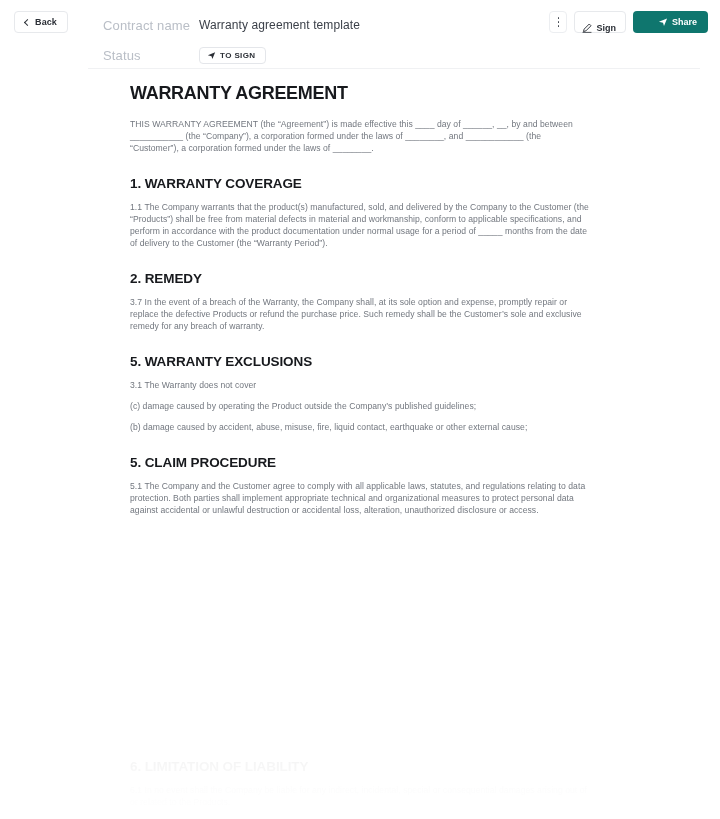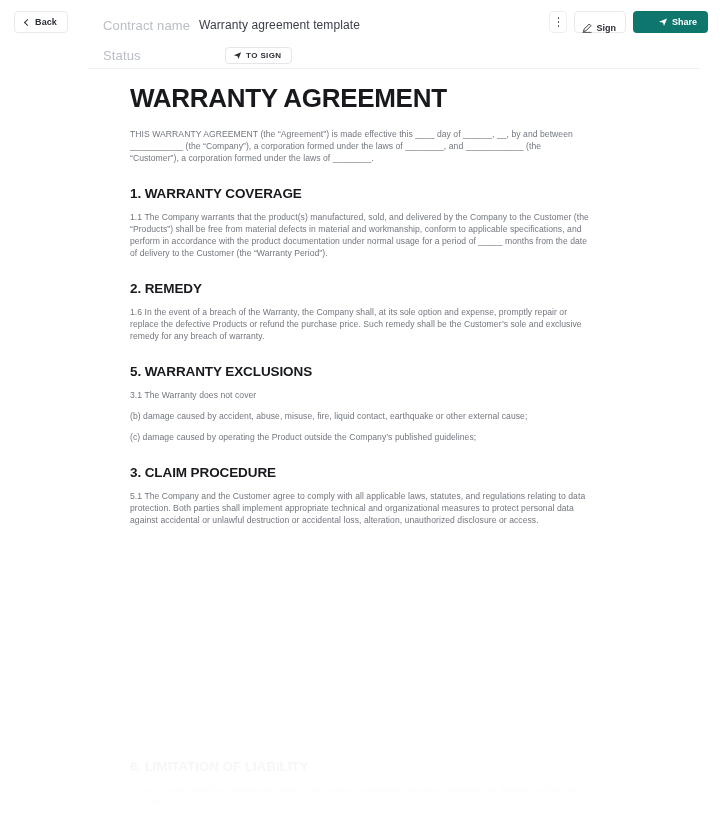--- a/index.html
+++ b/index.html
@@ -83,21 +83,20 @@
 
   .status-badge {
     display: inline-flex;
     align-items: center;
     gap: 4px;
     border: 1px solid #e4e6ea;
     border-radius: 4px;
     padding: 3px 9px 3px 7px;
     background: #ffffff;
     cursor: pointer;
-    margin-left: 26px;
   }
   .status-badge .badge-text {
     font-size: 8px;
     font-weight: bold;
     color: #2b2f36;
     letter-spacing: .4px;
   }
 
   .actions {
     position: absolute;
@@ -182,21 +181,21 @@
 
   .doc {
     position: relative;
     width: 460px;
     margin: 0 0 0 130px;
     padding-top: 14px;
     color: #6f747c;
   }
 
   .doc-title {
-    font-size: 26px;
+    font-size: 18px;
     font-weight: bold;
     color: #17191d;
     letter-spacing: -.3px;
     margin-bottom: 14px;
   }
 
   .sec-title {
     font-size: 13.5px;
     font-weight: bold;
     color: #17191d;
@@ -299,28 +298,28 @@
     <div class="doc">
 
       <div class="doc-title">WARRANTY AGREEMENT</div>
 
       <p class="body">THIS WARRANTY AGREEMENT (the “Agreement”) is made effective this ____ day of ______, __, by and between ___________ (the “Company”), a corporation formed under the laws of ________, and ____________ (the “Customer”), a corporation formed under the laws of ________.</p>
 
       <div class="sec-title">1. WARRANTY COVERAGE</div>
       <p class="body">1.1 The Company warrants that the product(s) manufactured, sold, and delivered by the Company to the Customer (the “Products”) shall be free from material defects in material and workmanship, conform to applicable specifications, and perform in accordance with the product documentation under normal usage for a period of _____ months from the date of delivery to the Customer (the “Warranty Period”).</p>
 
       <div class="sec-title">2. REMEDY</div>
-      <p class="body">1.6 In the event of a breach of the Warranty, the Company shall, at its sole option and expense, promptly repair or replace the defective Products or refund the purchase price. Such remedy shall be the Customer’s sole and exclusive remedy for any breach of warranty.</p>
+      <p class="body">3.7 In the event of a breach of the Warranty, the Company shall, at its sole option and expense, promptly repair or replace the defective Products or refund the purchase price. Such remedy shall be the Customer’s sole and exclusive remedy for any breach of warranty.</p>
 
       <div class="sec-title">5. WARRANTY EXCLUSIONS</div>
       <p class="body">3.1 The Warranty does not cover</p>
+      <p class="body">(c) damage caused by operating the Product outside the Company’s published guidelines;</p>
       <p class="body">(b) damage caused by accident, abuse, misuse, fire, liquid contact, earthquake or other external cause;</p>
-      <p class="body">(c) damage caused by operating the Product outside the Company’s published guidelines;</p>
-
-      <div class="sec-title">3. CLAIM PROCEDURE</div>
+
+      <div class="sec-title">5. CLAIM PROCEDURE</div>
 
       <p class="body">5.1 The Company and the Customer agree to comply with all applicable laws, statutes, and regulations relating to data protection. Both parties shall implement appropriate technical and organizational measures to protect personal data against accidental or unlawful destruction or accidental loss, alteration, unauthorized disclosure or access.</p>
 
     </div>
 
     <div class="fade-wrap">
       <div class="fade-content">
         <div class="sec-title">6. LIMITATION OF LIABILITY</div>
         <p class="body">6.1 In no event shall the Company be liable for any indirect, incidental, special or consequential damages arising out of or related to the Products.</p>
       </div>

